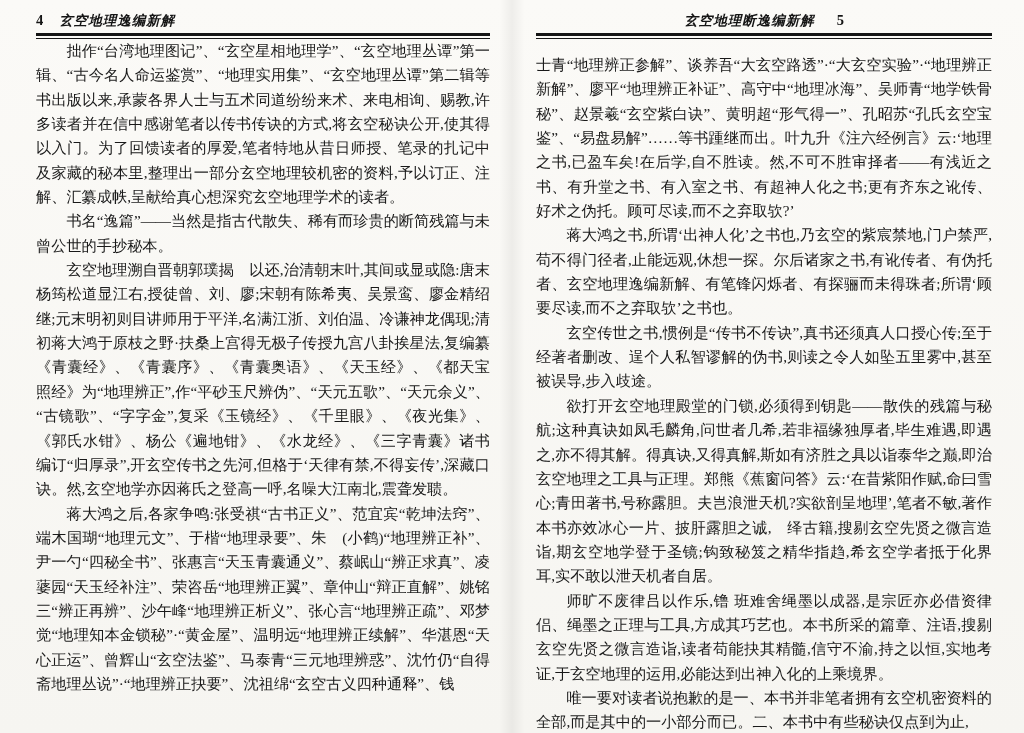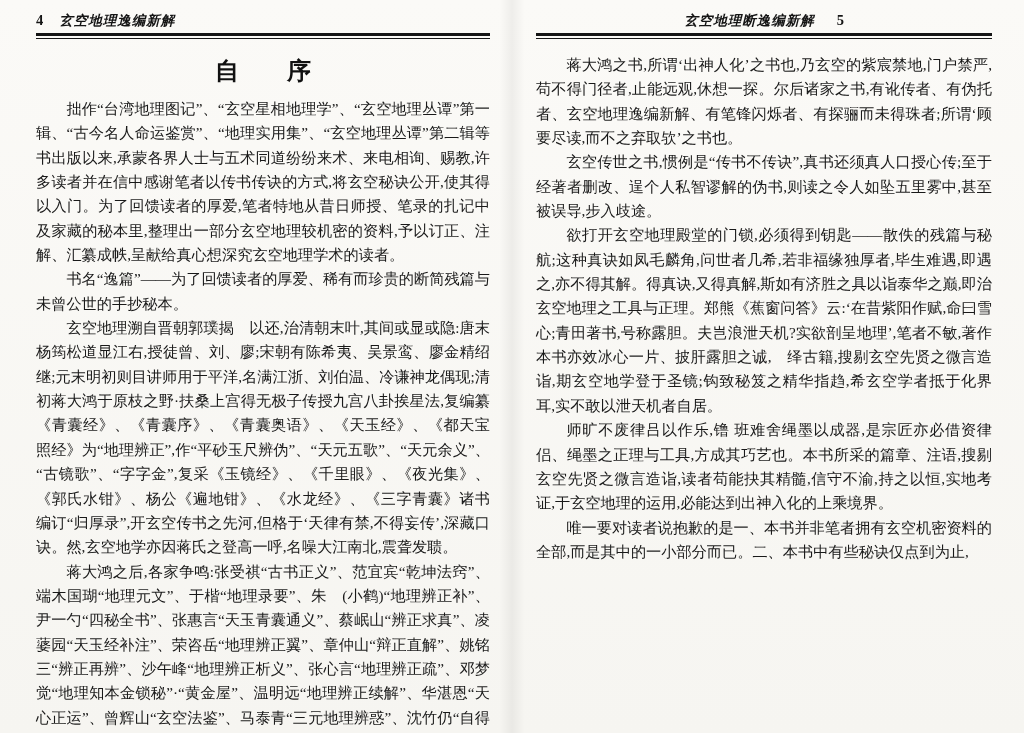--- a/index.html
+++ b/index.html
@@ -75,40 +75,40 @@
 
 <div class="spread">
 
   <div class="page page-left">
     <div class="running-header">
       <span class="pageno">4</span>
       <span class="rtitle">玄空地理逸编新解</span>
     </div>
     <div class="rule"></div>
 
-    <div class="preface-title">自　　序</div>
 
     <div class="body-text">
       <p>拙作“台湾地理图记”、“玄空星相地理学”、“玄空地理丛谭”第一辑、“古今名人命运鉴赏”、“地理实用集”、“玄空地理丛谭”第二辑等书出版以来,承蒙各界人士与五术同道纷纷来术、来电相询、赐教,许多读者并在信中感谢笔者以传书传诀的方式,将玄空秘诀公开,使其得以入门。为了回馈读者的厚爱,笔者特地从昔日师授、笔录的扎记中及家藏的秘本里,整理出一部分玄空地理较机密的资料,予以订正、注解、汇纂成帙,呈献给真心想深究玄空地理学术的读者。</p>
-      <p>书名“逸篇”——为了回馈读者的厚爱、稀有而珍贵的断简残篇与未曾公世的手抄秘本。</p>
+      <p>书名“逸篇”——当然是指古代散失、稀有而珍贵的断简残篇与未曾公世的手抄秘本。</p>
       <p>玄空地理溯自晋朝郭璞揭　以还,治清朝末叶,其间或显或隐:唐末杨筠松道显江右,授徒曾、刘、廖;宋朝有陈希夷、吴景鸾、廖金精绍继;元末明初则目讲师用于平洋,名满江浙、刘伯温、冷谦神龙偶现;清初蒋大鸿于原枝之野·扶桑上宫得无极子传授九宫八卦挨星法,复编纂《青囊经》、《青囊序》、《青囊奥语》、《天玉经》、《都天宝照经》为“地理辨正”,作“平砂玉尺辨伪”、“天元五歌”、“天元余义”、“古镜歌”、“字字金”,复采《玉镜经》、《千里眼》、《夜光集》、《郭氏水钳》、杨公《遍地钳》、《水龙经》、《三字青囊》诸书编订“归厚录”,开玄空传书之先河,但格于‘天律有禁,不得妄传’,深藏口诀。然,玄空地学亦因蒋氏之登高一呼,名噪大江南北,震聋发聩。</p>
       <p>蒋大鸿之后,各家争鸣:张受祺“古书正义”、范宜宾“乾坤法窍”、端木国瑚“地理元文”、于楷“地理录要”、朱　(小鹤)“地理辨正补”、尹一勺“四秘全书”、张惠言“天玉青囊通义”、蔡岷山“辨正求真”、凌蔢园“天玉经补注”、荣咨岳“地理辨正翼”、章仲山“辩正直解”、姚铭三“辨正再辨”、沙午峰“地理辨正析义”、张心言“地理辨正疏”、邓梦觉“地理知本金锁秘”·“黄金屋”、温明远“地理辨正续解”、华湛恩“天心正运”、曾辉山“玄空法鉴”、马泰青“三元地理辨惑”、沈竹仍“自得斋地理丛说”·“地理辨正抉要”、沈祖绵“玄空古义四种通释”、钱</p>
     </div>
   </div>
 
   <div class="gutter"></div>
 
   <div class="page page-right">
     <div class="running-header">
       <span class="rtitle">玄空地理断逸编新解</span>
       <span class="pageno">5</span>
     </div>
     <div class="rule"></div>
 
     <div class="body-text" style="margin-top:14px;">
+      <p class="cont">士青“地理辨正参解”、谈养吾“大玄空路透”·“大玄空实验”·“地理辨正新解”、廖平“地理辨正补证”、高守中“地理冰海”、吴师青“地学铁骨秘”、赵景羲“玄空紫白诀”、黄明超“形气得一”、孔昭苏“孔氏玄空宝鉴”、“易盘易解”……等书踵继而出。叶九升《注六经例言》云:‘地理之书,已盈车矣!在后学,自不胜读。然,不可不胜审择者——有浅近之书、有升堂之书、有入室之书、有超神人化之书;更有齐东之讹传、好术之伪托。顾可尽读,而不之弃取欤?’</p>
       <p>蒋大鸿之书,所谓‘出神人化’之书也,乃玄空的紫宸禁地,门户禁严,苟不得门径者,止能远观,休想一探。尔后诸家之书,有讹传者、有伪托者、玄空地理逸编新解、有笔锋闪烁者、有探骊而未得珠者;所谓‘顾要尽读,而不之弃取欤’之书也。</p>
       <p>玄空传世之书,惯例是“传书不传诀”,真书还须真人口授心传;至于经著者删改、逞个人私智谬解的伪书,则读之令人如坠五里雾中,甚至被误导,步入歧途。</p>
       <p>欲打开玄空地理殿堂的门锁,必须得到钥匙——散佚的残篇与秘航;这种真诀如凤毛麟角,问世者几希,若非福缘独厚者,毕生难遇,即遇之,亦不得其解。得真诀,又得真解,斯如有济胜之具以诣泰华之巅,即治玄空地理之工具与正理。郑熊《蕉窗问答》云:‘在昔紫阳作赋,命曰雪心;青田著书,号称露胆。夫岂浪泄天机?实欲剖呈地理’,笔者不敏,著作本书亦效冰心一片、披肝露胆之诚,　绎古籍,搜剔玄空先贤之微言造诣,期玄空地学登于圣镜;钩致秘笈之精华指趋,希玄空学者抵于化界耳,实不敢以泄天机者自居。</p>
       <p>师旷不废律吕以作乐,镥 班难舍绳墨以成器,是宗匠亦必借资律侣、绳墨之正理与工具,方成其巧艺也。本书所采的篇章、注语,搜剔玄空先贤之微言造诣,读者苟能抉其精髓,信守不渝,持之以恒,实地考证,于玄空地理的运用,必能达到出神入化的上乘境界。</p>
       <p>唯一要对读者说抱歉的是一、本书并非笔者拥有玄空机密资料的全部,而是其中的一小部分而已。二、本书中有些秘诀仅点到为止,</p>
     </div>
   </div>
 
 </div>
 

